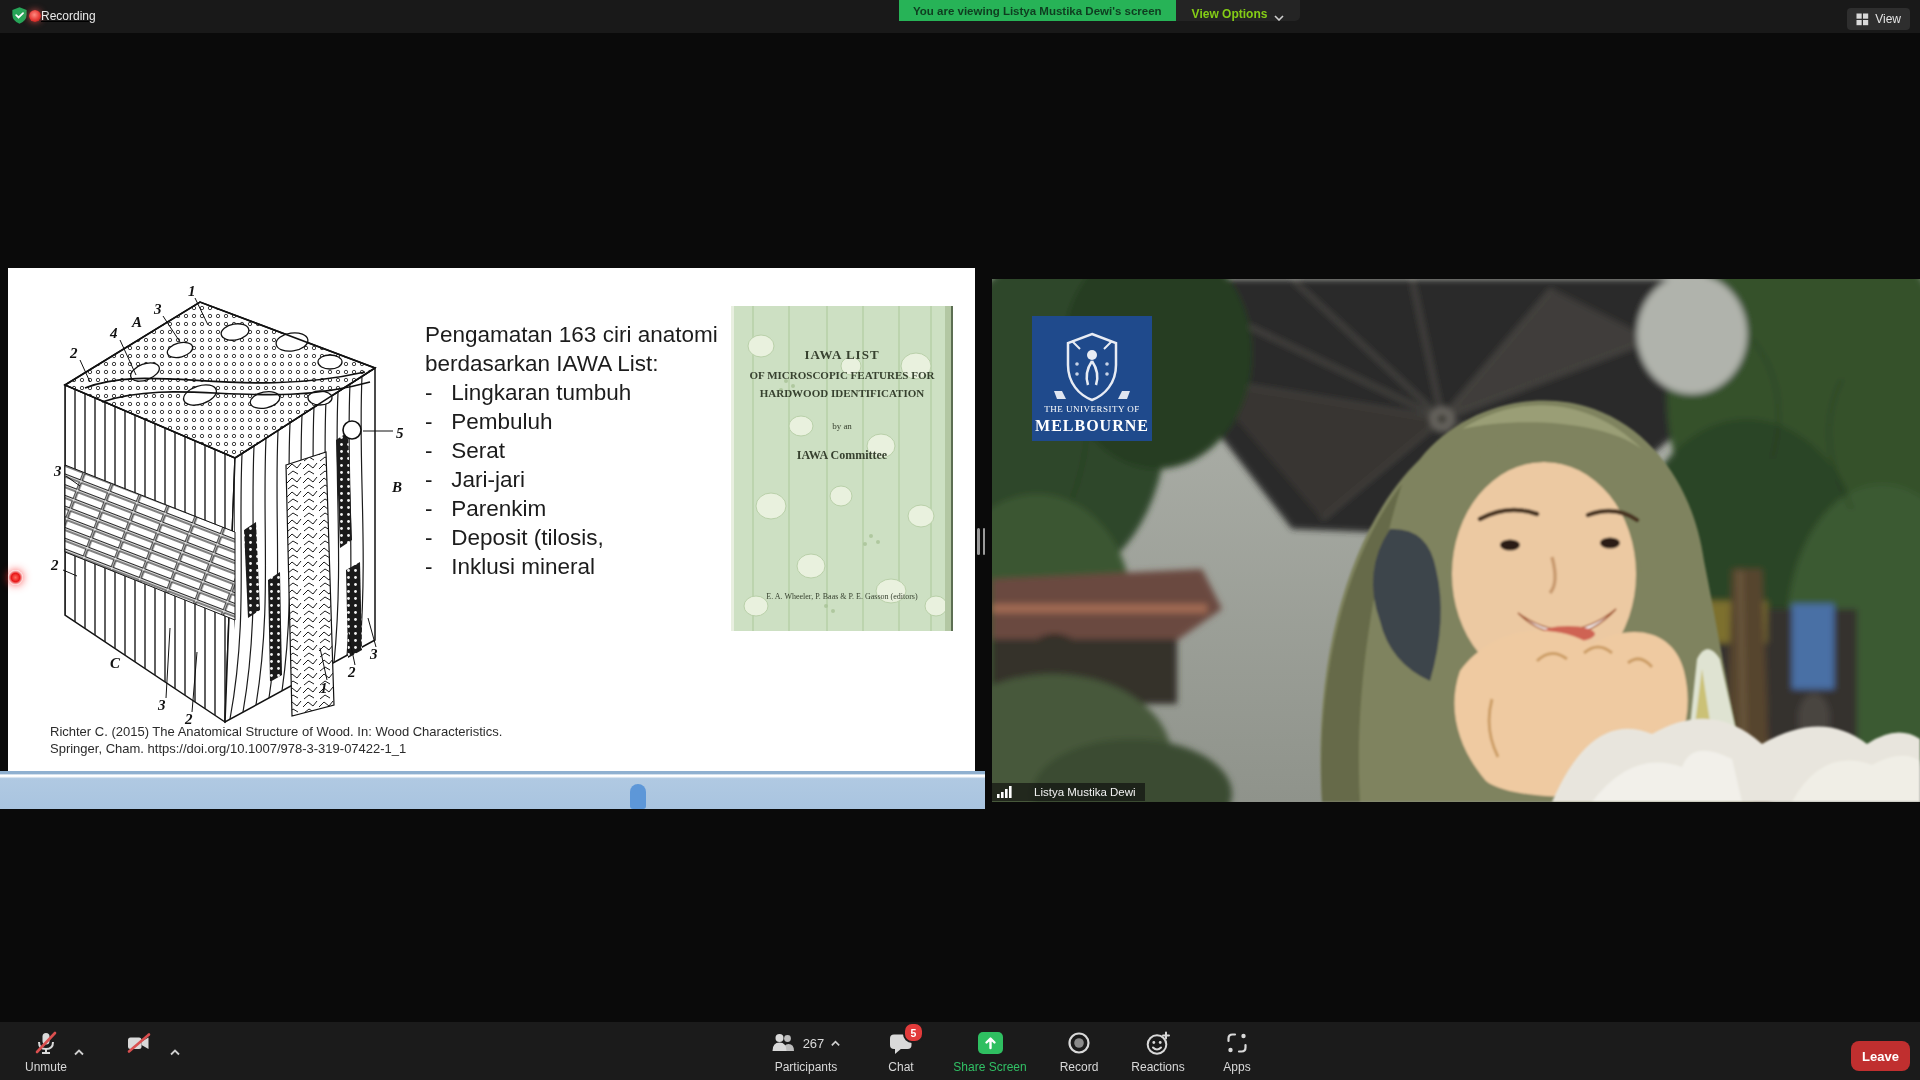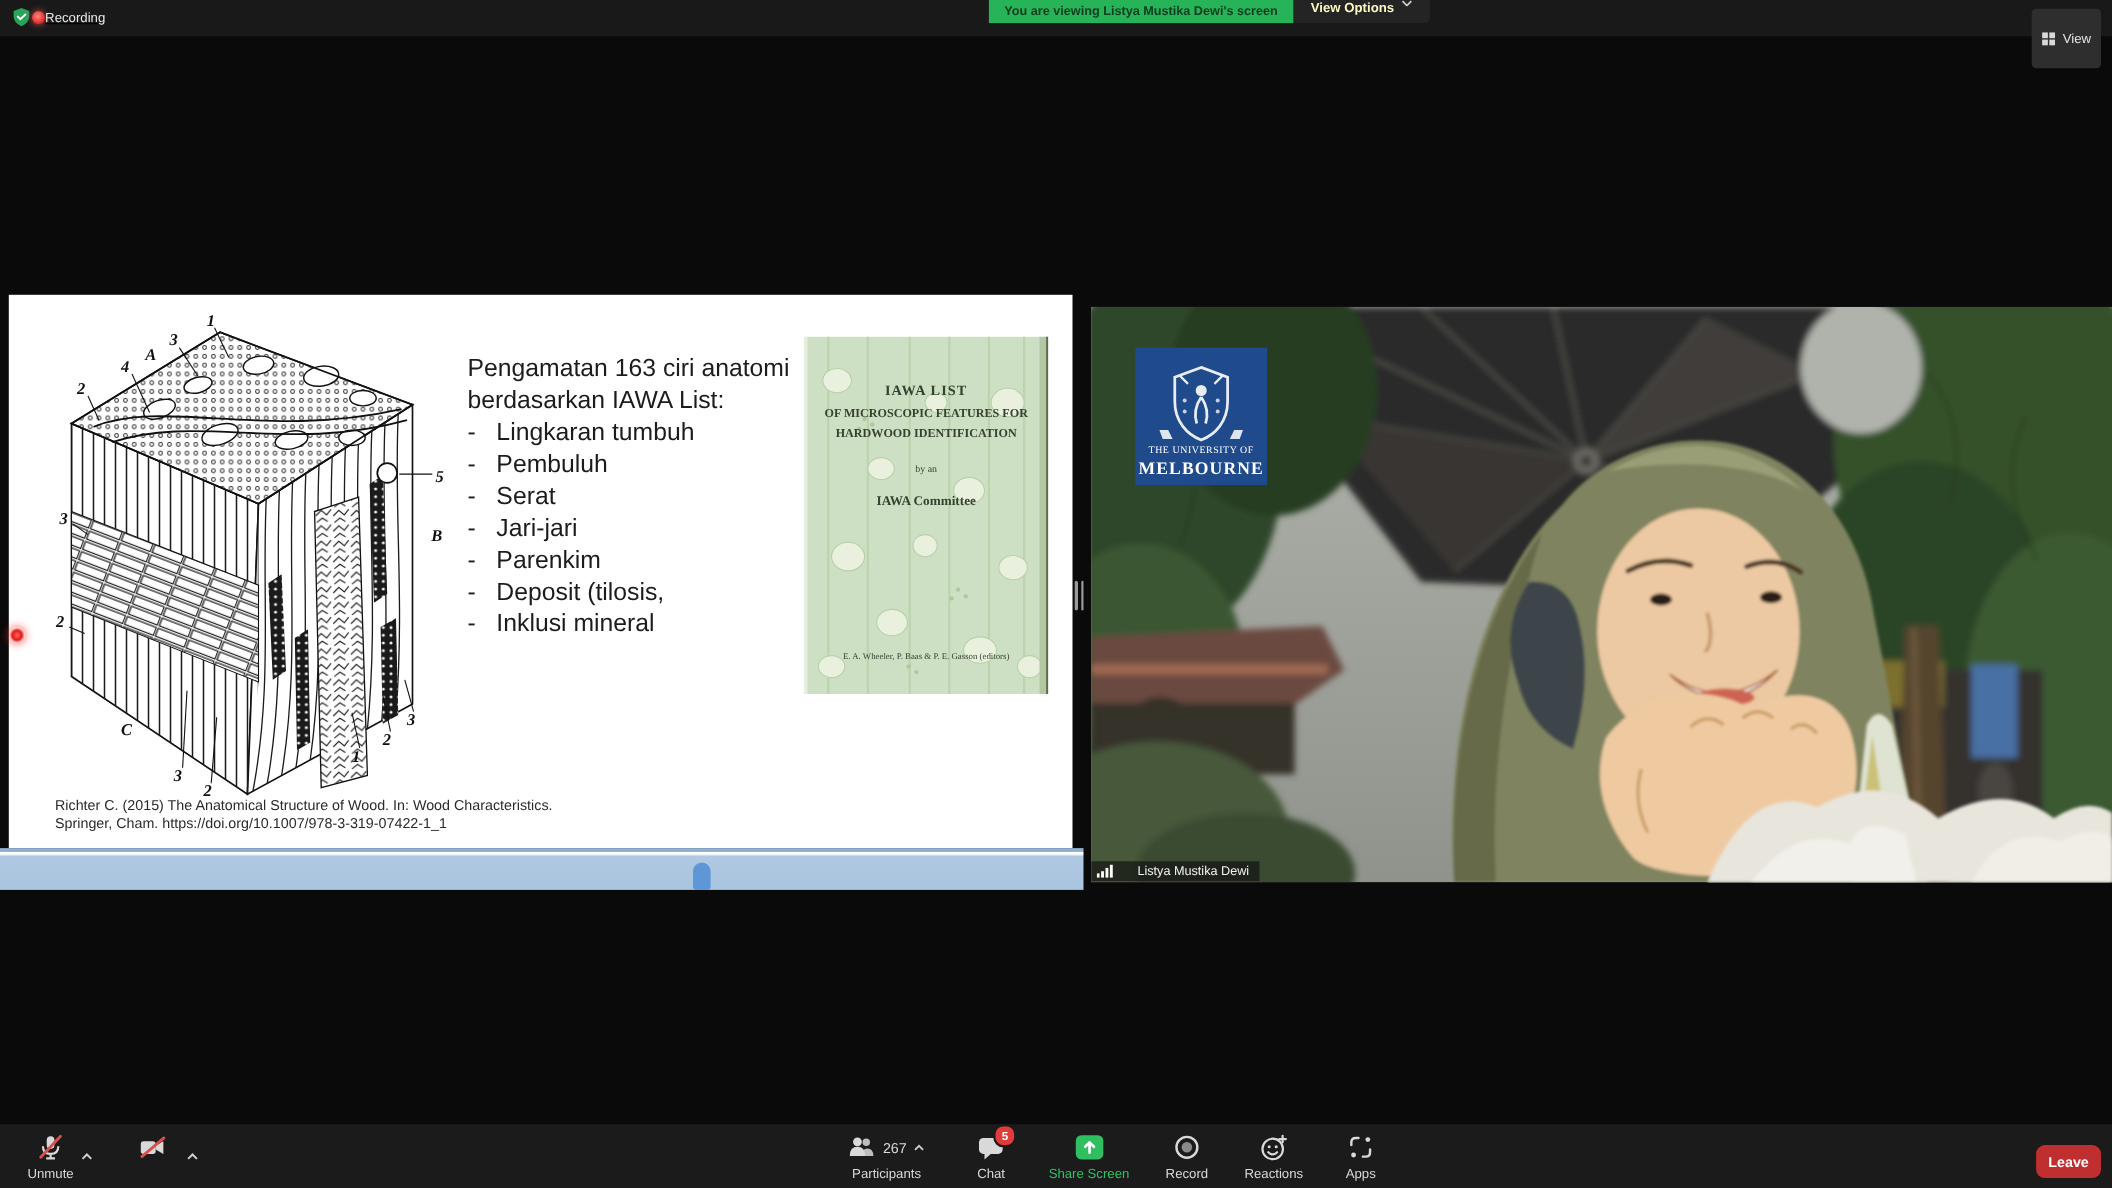--- a/index.html
+++ b/index.html
@@ -8,24 +8,24 @@
   
   .topbar{position:absolute;left:0;top:0;width:1920px;height:33px;background:#191919;}
   .rec-group{position:absolute;left:10px;top:5px;display:flex;align-items:center;gap:0;text-decoration:underline;}
   .rec-dot{width:12px;height:12px;border-radius:50%;
            background:radial-gradient(circle at 45% 40%, #ff8a80 0%, #e53935 55%, #9c1612 100%);
            box-shadow:0 0 7px rgba(239,83,80,.85);}
   .rec-label{color:#e8e8e8;font-size:12px;}
   .banner-row{position:absolute;left:868px;top:0;display:flex;align-items:stretch;height:21px;padding-left:31px;}
   .banner{background:#27b357;color:#0f3d20;font-size:11.5px;font-weight:bold;
           display:flex;align-items:center;padding:0 14px;}
-  .view-options{background:#242424;color:#fef9c3;font-size:12px;font-weight:bold;
-          display:flex;align-items:flex-start;gap:7px;padding:0 16px;border-radius:0 0 5px 0;cursor:pointer;}
+  .view-options{background:#242424;color:#84cc16;font-size:12px;font-weight:bold;
+          display:flex;align-items:flex-end;gap:7px;padding:0 16px;border-radius:0 0 5px 0;cursor:pointer;}
   .view-btn{position:absolute;right:10px;top:8px;height:22px;background:#2e2e2e;border-radius:4px;
-          display:flex;align-items:center;gap:6px;padding:16px 9px;color:#e4e4e4;font-size:12px;cursor:pointer;}
+          display:flex;align-items:center;gap:6px;padding:0 9px;color:#e4e4e4;font-size:12px;cursor:pointer;}
   
   .slide{position:absolute;left:8px;top:268px;width:967px;height:503px;background:#ffffff;}
   .diagram{position:absolute;left:22px;top:12px;width:390px;height:450px;}
   .slide-text{position:absolute;left:417px;top:52px;color:#1c1c1c;}
   .s-line{font-size:22.5px;line-height:29px;white-space:pre;}
   .s-line.indent{padding-left:27px;}
   .citation{position:absolute;left:42px;top:455px;color:#2b2b2b;font-size:13px;line-height:17px;}
   .book{position:absolute;left:723px;top:38px;width:222px;height:325px;}
   .laser{position:absolute;left:8px;top:570px;width:15px;height:15px;border-radius:50%;
          background:radial-gradient(circle,#ff6b5e 0%,#e81717 40%,rgba(220,20,20,0) 72%);

